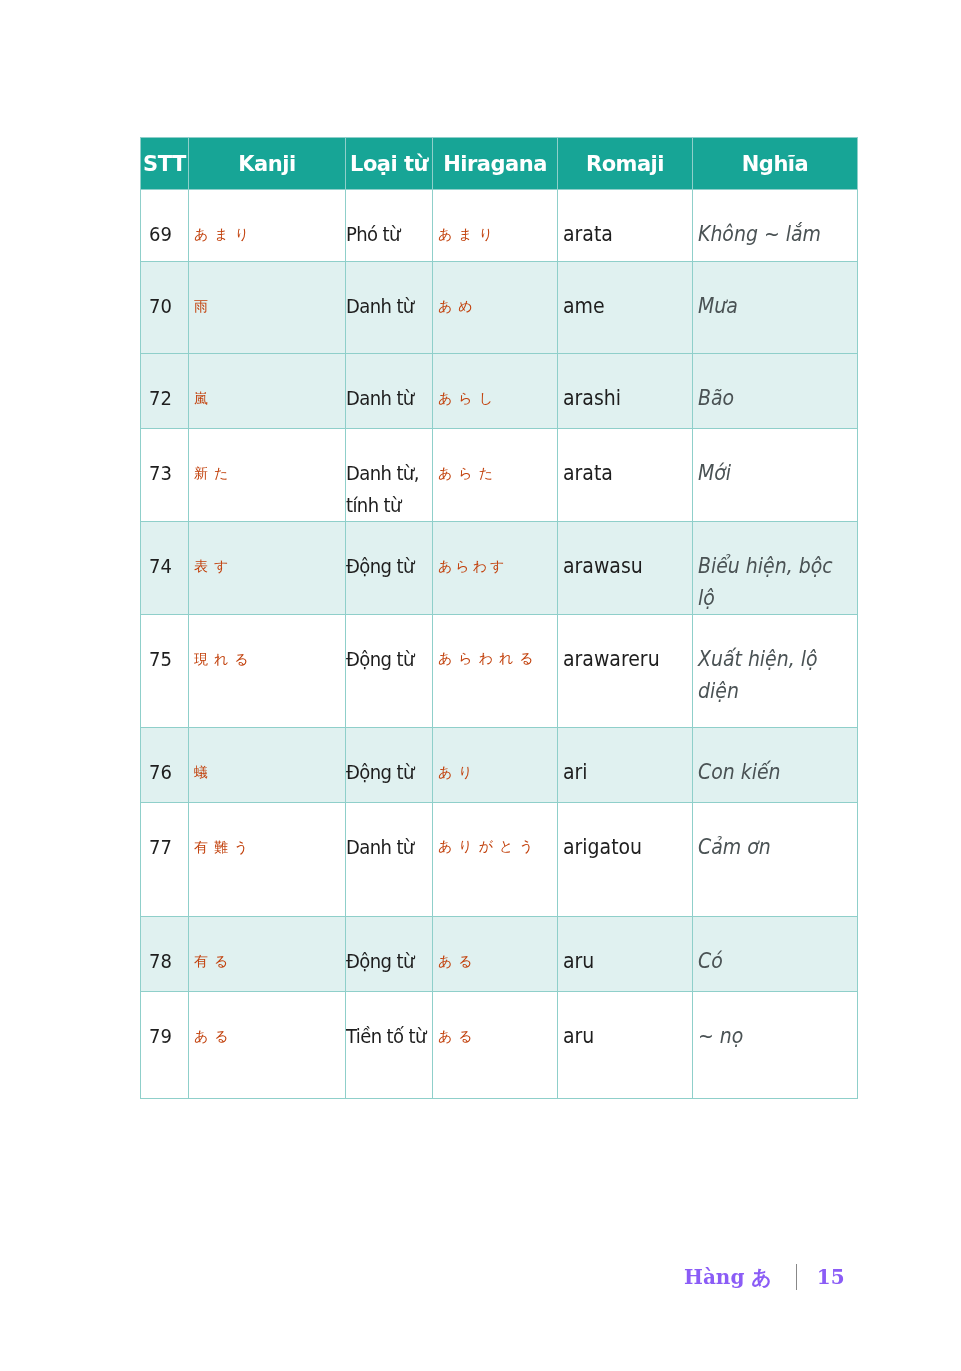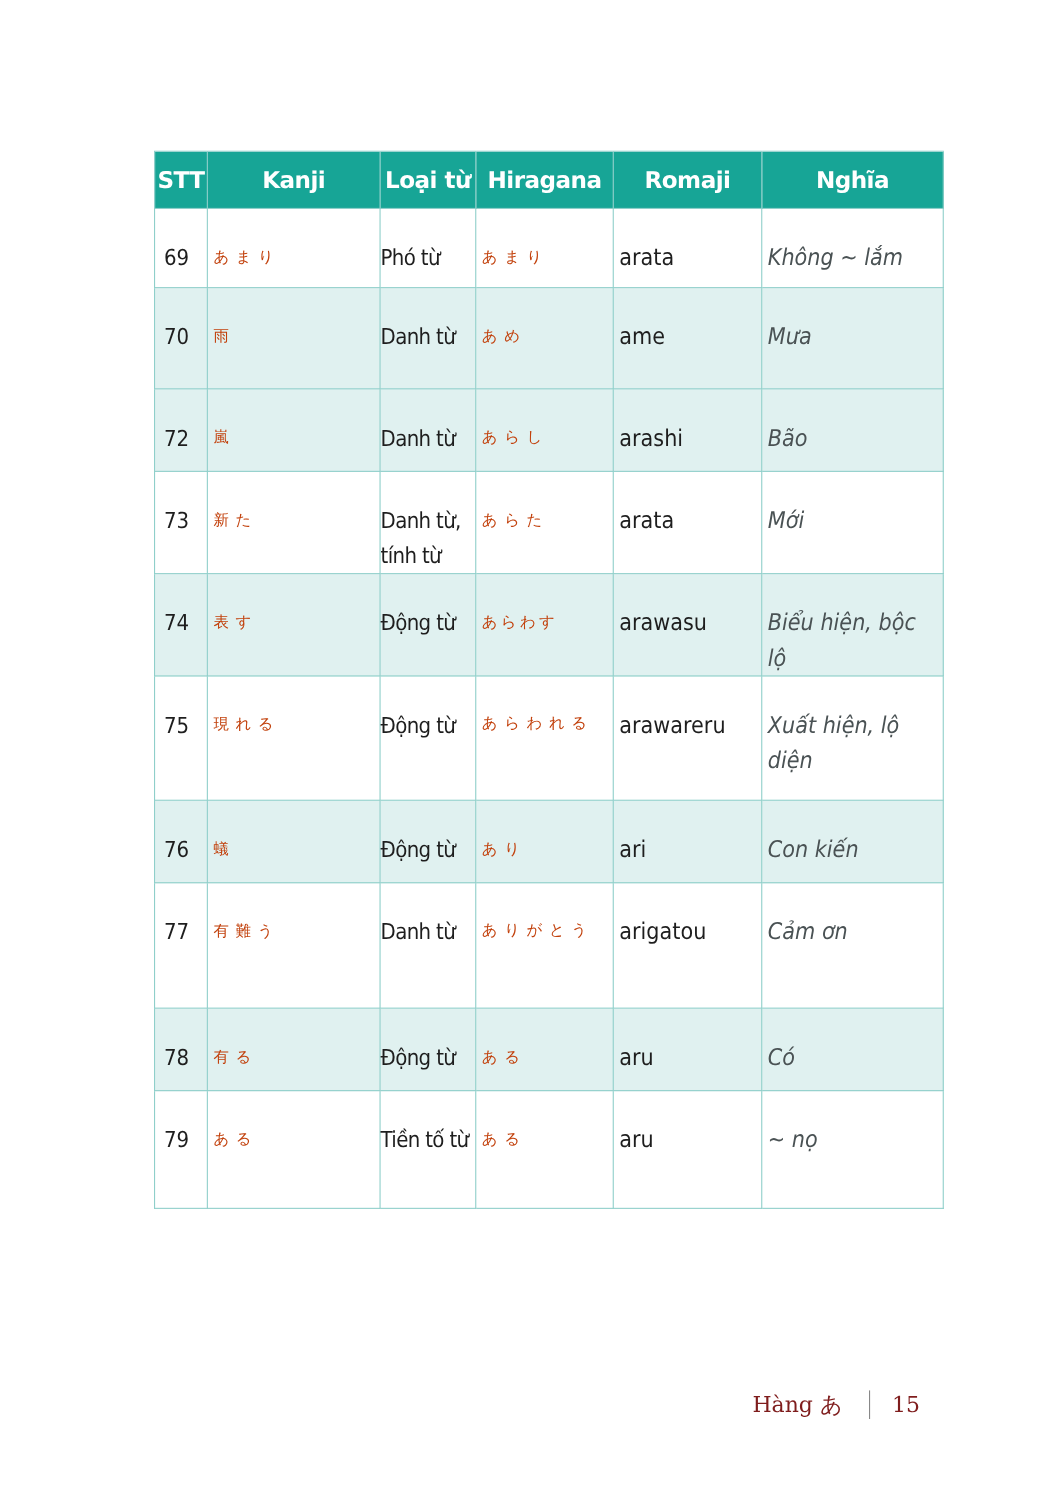--- a/index.html
+++ b/index.html
@@ -87,22 +87,23 @@
       font-size: 21px;
     }
     .footer {
       position: absolute;
       top: 1262px;
       left: 684px;
       height: 30px;
       display: flex;
       align-items: center;
       font-family: "DejaVu Serif", serif;
-      color: #7f1d1d;
+      color: #8b5cf6;
       font-size: 20px;
+      font-weight: bold;
     }
     .footer .section {
       margin-right: 24px;
     }
     .footer .divider {
       width: 1px;
       height: 26px;
       background: #888888;
       margin-right: 20px;
     }

